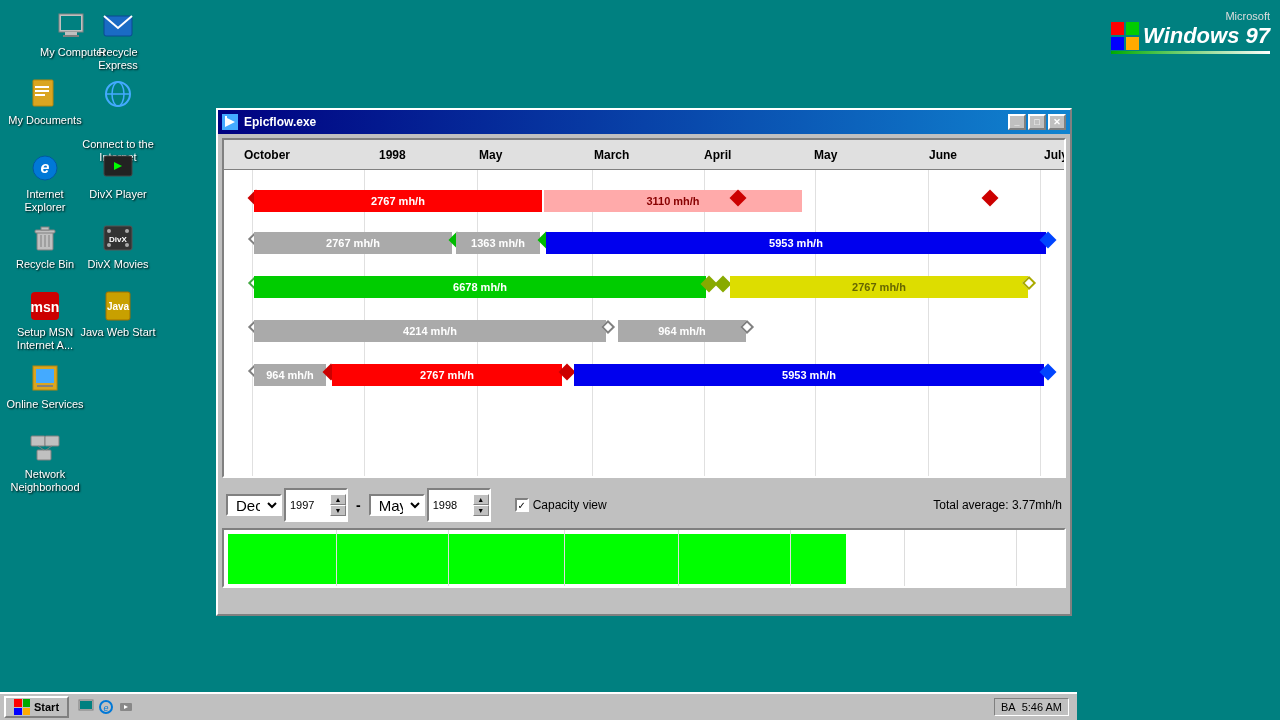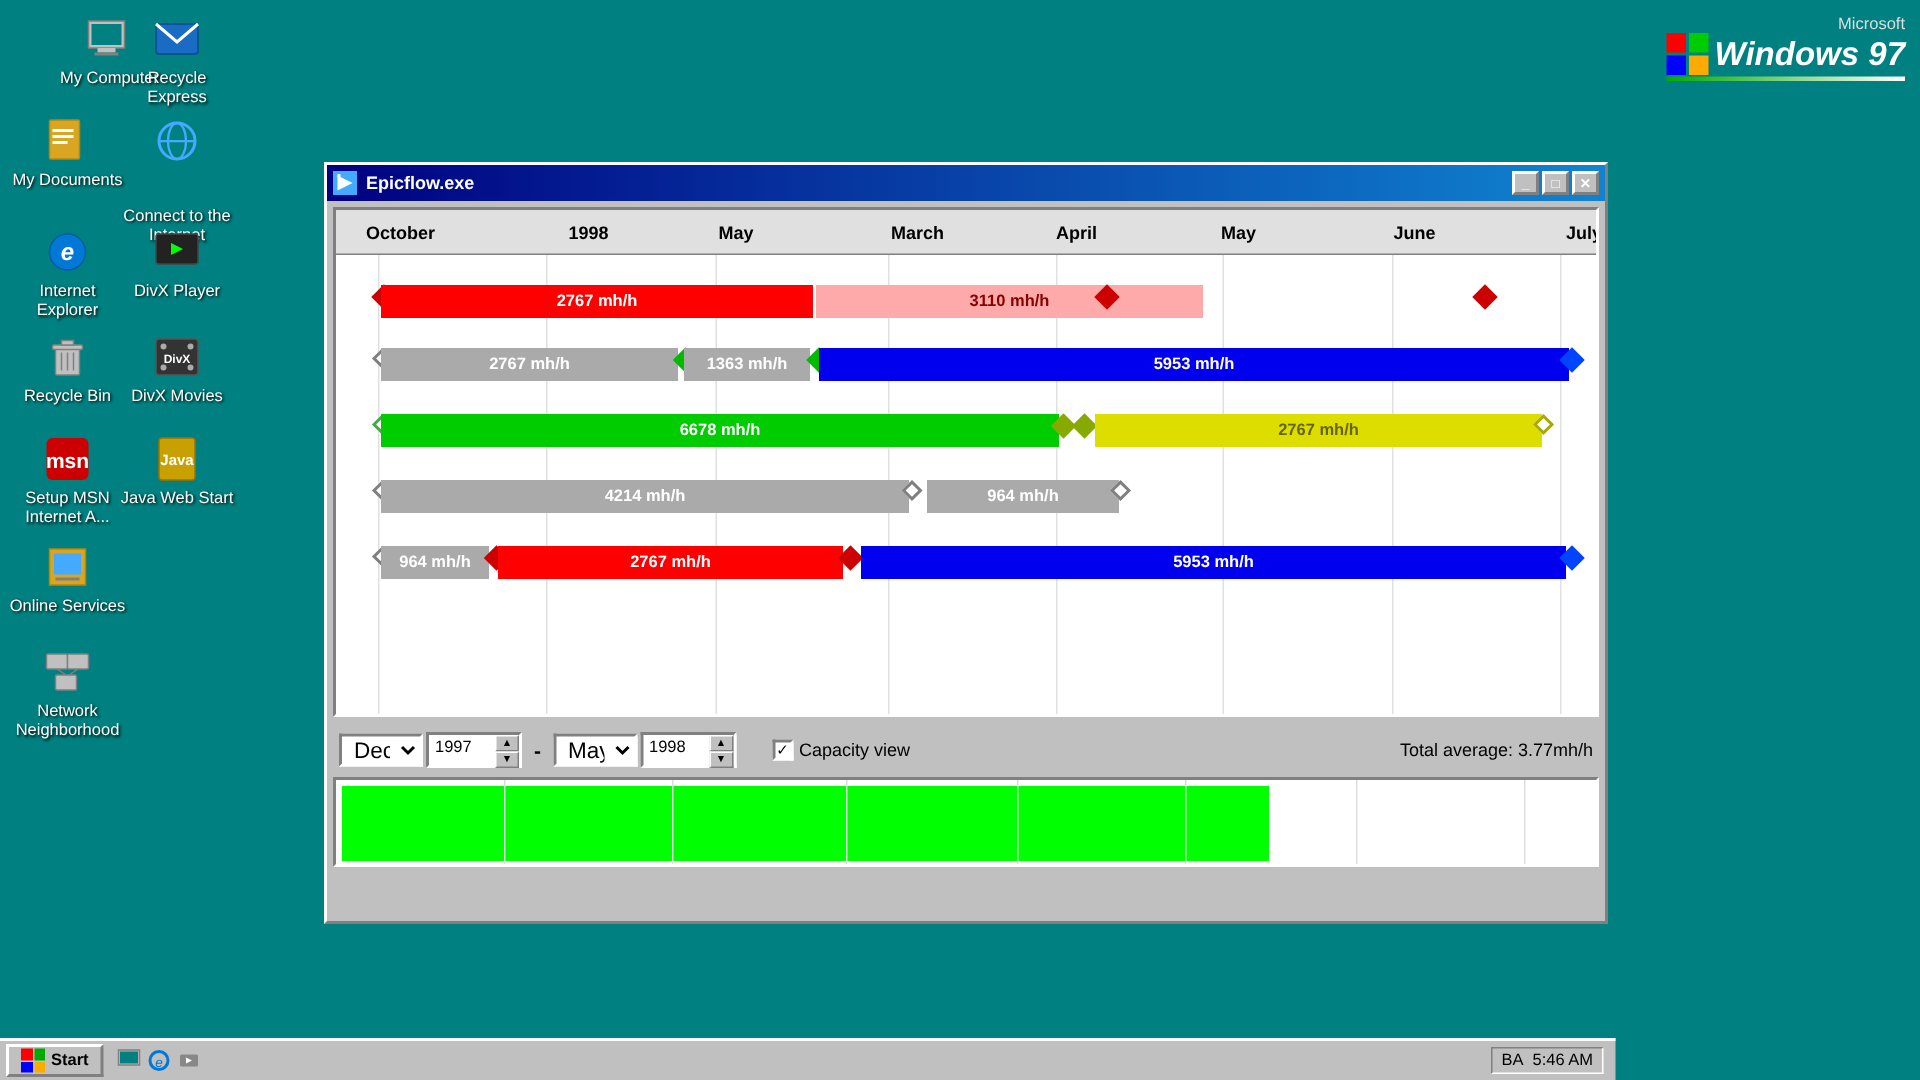--- a/index.html
+++ b/index.html
@@ -252,22 +252,22 @@
       border-color: #ffffff #808080 #808080 #ffffff;
       display: flex;
       align-items: center;
       justify-content: center;
       font-size: 7px;
       cursor: pointer;
       line-height: 1;
     }
     .year-field {
       display: flex;
-      align-items: flex-start;
-      height: 24px;
+      align-items: center;
+      height: 34px;
       border: 2px solid;
       border-color: #808080 #ffffff #ffffff #808080;
       background: white;
     }
     .year-value {
       width: 44px;
       font-size: 11px;
       padding: 2px 4px;
       display: flex;
       align-items: center;

